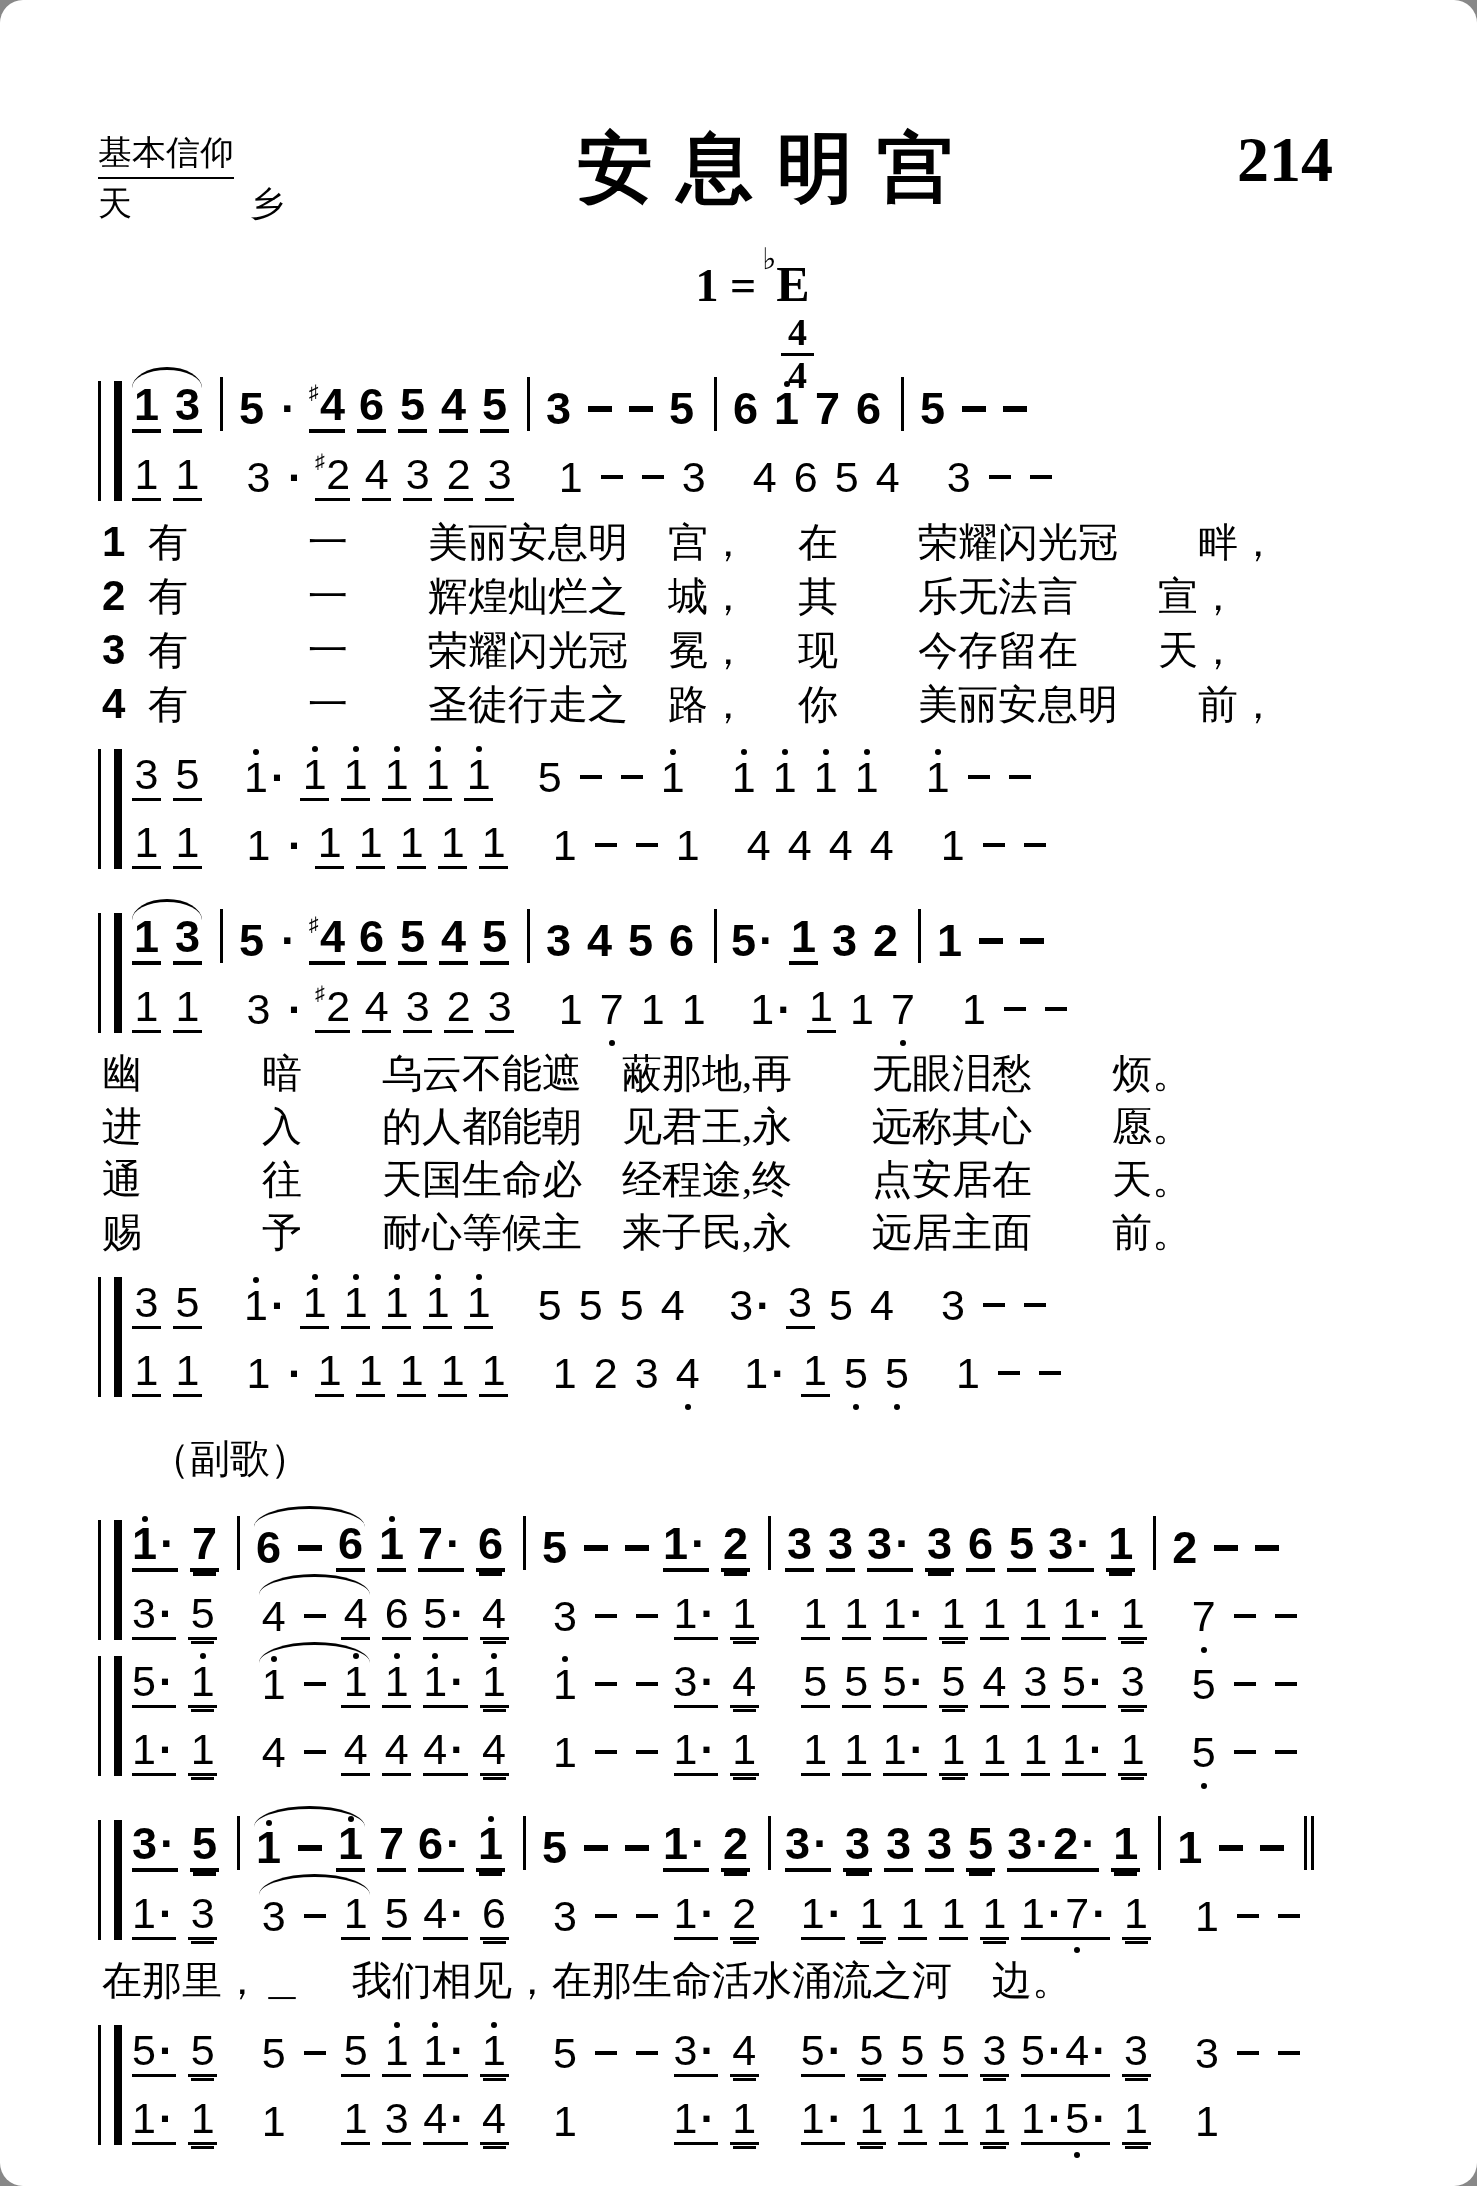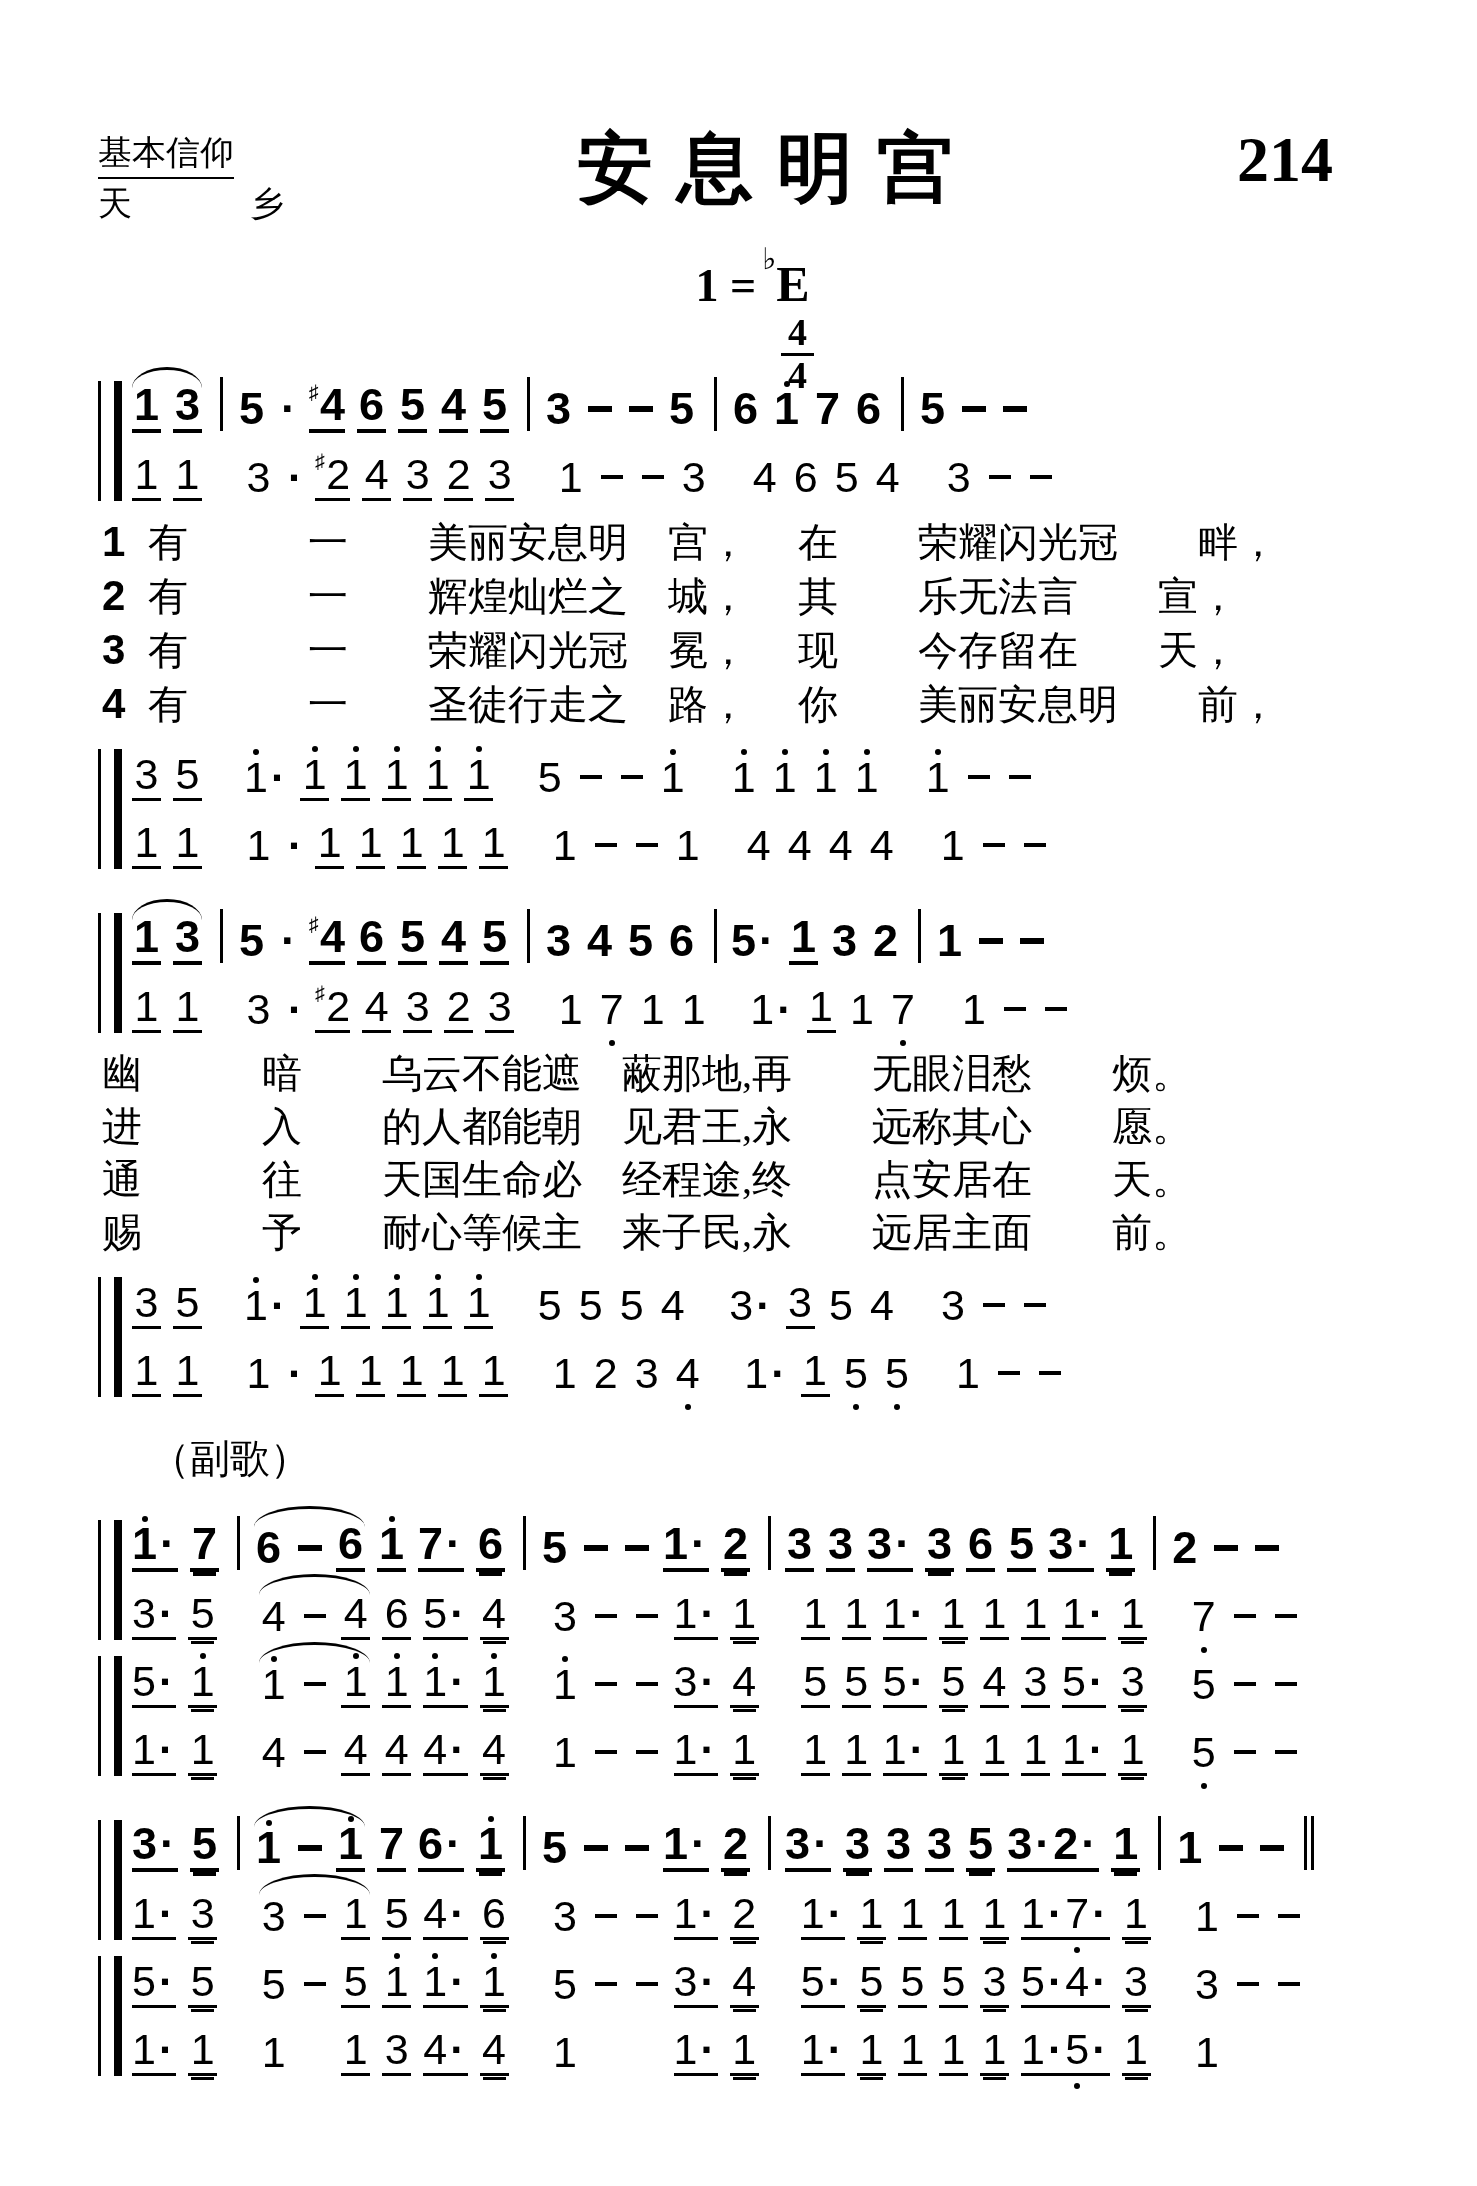--- a/index.html
+++ b/index.html
@@ -5,20 +5,21 @@
   html,body{margin:0;padding:0;background:#888;}
   .page{
     position:relative;
     width:1477px;height:2186px;
     background:#fff;color:#000;
     margin:0 auto;
     font-family:"Liberation Serif","DejaVu Serif",serif;
     overflow:hidden;
     box-sizing:border-box;
     padding:0 70px 0 98px;
+    border-radius:23px;
   }
   
   .header{display:flex;align-items:flex-start;padding-top:132px;}
   .cat{width:195px;flex:none;font-size:34px;line-height:1.25;}
   .cat-top{border-bottom:2px solid #000;display:inline-block;padding-bottom:2px;}
   .cat-bottom{display:flex;justify-content:space-between;width:186px;margin-top:4px;}
   .title{flex:1;text-align:center;font-size:76px;font-weight:700;margin:-14px 0 0 0;letter-spacing:24px;text-indent:24px;white-space:nowrap;}
   .num{flex:none;width:170px;font-size:64px;font-weight:700;line-height:1;margin-top:-4px;}
   
   .keyrow{margin-top:30px;display:flex;align-items:center;height:92px;flex-direction:column;}
@@ -1192,20 +1193,25 @@
               <span class="tok dash">
                 <i></i>
               </span>
               <span class="tok dash">
                 <i></i>
               </span>
               <div class="arc" style="left: 127px; width: 111px;"></div>
             </div>
           </div>
         </div>
+        <div class="lyrics">
+          <div class="lyr-row">
+            <span class="vtext">在那里，＿　 我们相见，在那生命活水涌流之河　边。</span>
+          </div>
+        </div>
         <div class="pair">
           <div class="bracket"></div>
           <div class="lines">
             <div class="mline norm">
               <span class="tok note u">
                 <span class="d">5</span>
                 <span class="aug">·</span>
               </span>
               <span class="tok note uu">
                 <span class="d">5</span>

